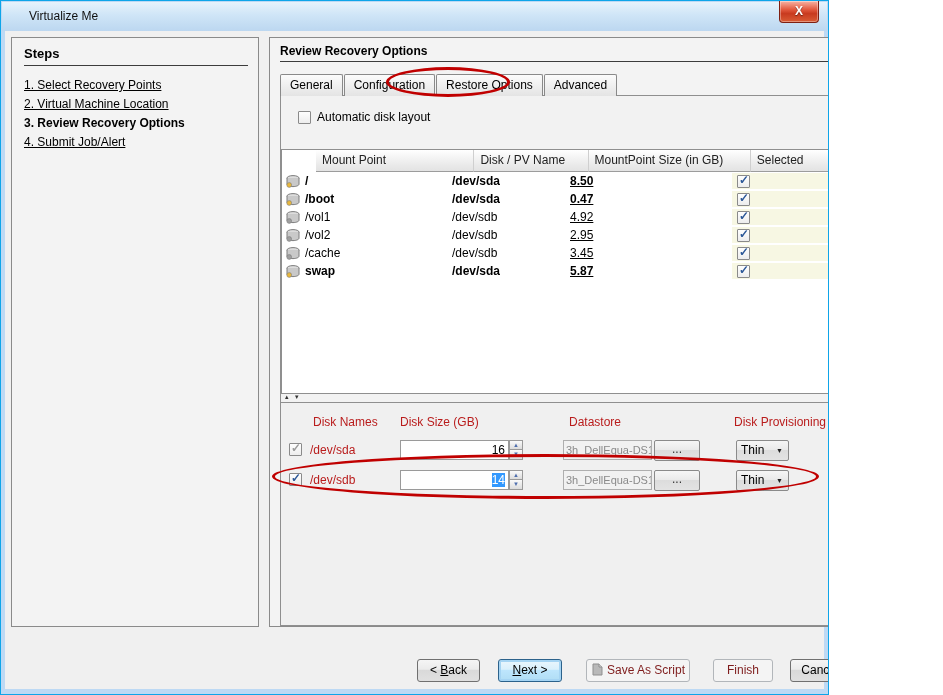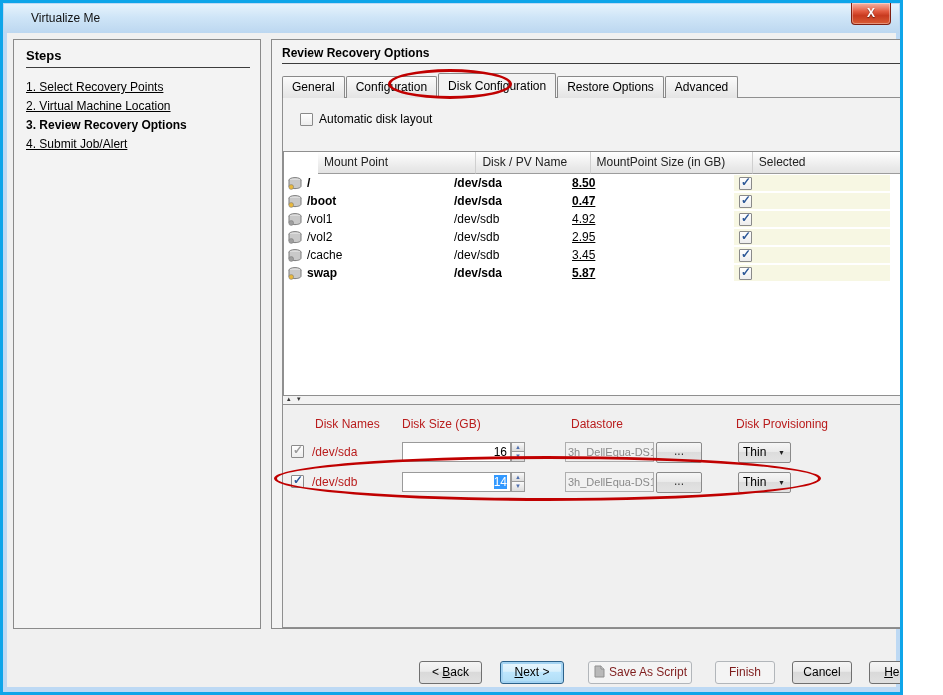--- a/index.html
+++ b/index.html
@@ -1,17 +1,17 @@
 <!DOCTYPE html>
 <html><head>
 <meta charset="utf-8">
 <style>
   * { margin:0; padding:0; box-sizing:border-box; }
   html,body { width:943px; height:695px; font-family:"Liberation Sans", sans-serif; }
-  .window { position:relative; width:903px; height:695px; background:#bdd9f4; border:3px solid #0ea5e9; overflow:hidden; }
+  .window { position:relative; width:829px; height:695px; background:#bdd9f4; border:1px solid #0ea5e9; overflow:hidden; }
 
   
   .titlebar { position:absolute; left:1px; top:1px; right:1px; height:29px;
     background:linear-gradient(#e7f3fc, #cfe5f7 45%, #bcd7f0); }
   .title { position:absolute; left:27px; top:7px; font-size:12px; color:#111; }
   .close-btn { position:absolute; right:9px; top:0; width:40px; height:22px;
     background:linear-gradient(#f6b5a6, #e35b40 40%, #c83a1f 60%, #d95c35);
     border:1px solid #7e1f12; border-top:none; border-radius:0 0 4px 4px;
     color:#fff; font-weight:bold; font-size:12px; text-align:center; line-height:21px;
     text-shadow:0 1px 1px rgba(0,0,0,.5); box-shadow:inset 0 0 0 1px rgba(255,255,255,.35); cursor:pointer; }
@@ -136,21 +136,20 @@
     <div class="step link" style="top:97px">4. Submit Job/Alert</div>
   </div>
 
   <div class="panel main-panel">
     <div class="main-heading">Review Recovery Options</div>
     <div class="main-rule"></div>
 
     <div class="tabs">
       <div class="tab">General</div>
       <div class="tab">Configuration</div>
-      <div class="tab active">Disk Configuration</div>
       <div class="tab">Restore Options</div>
       <div class="tab">Advanced</div>
     </div>
 
     <div class="tab-box">
 
       <div class="auto-row">
         <span class="cb off"></span>
         <span>Automatic disk layout</span>
       </div>

